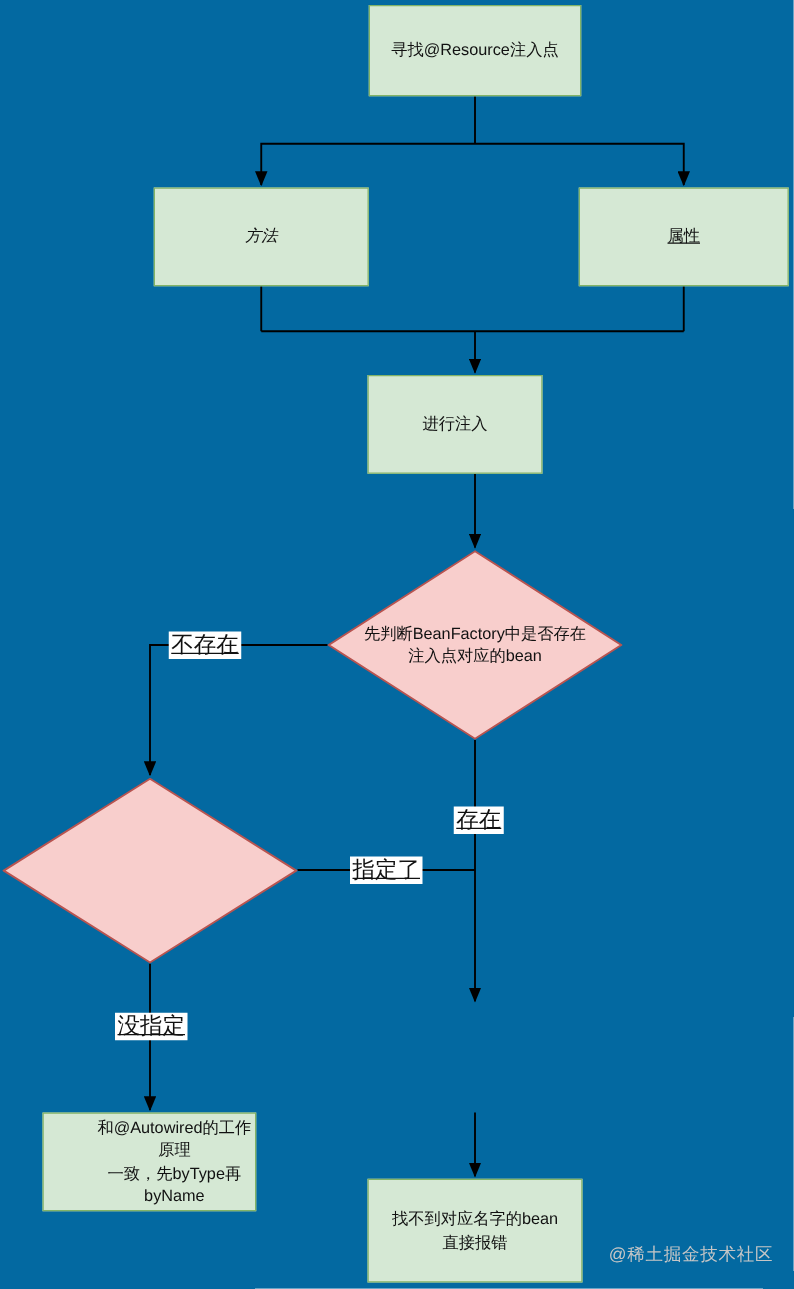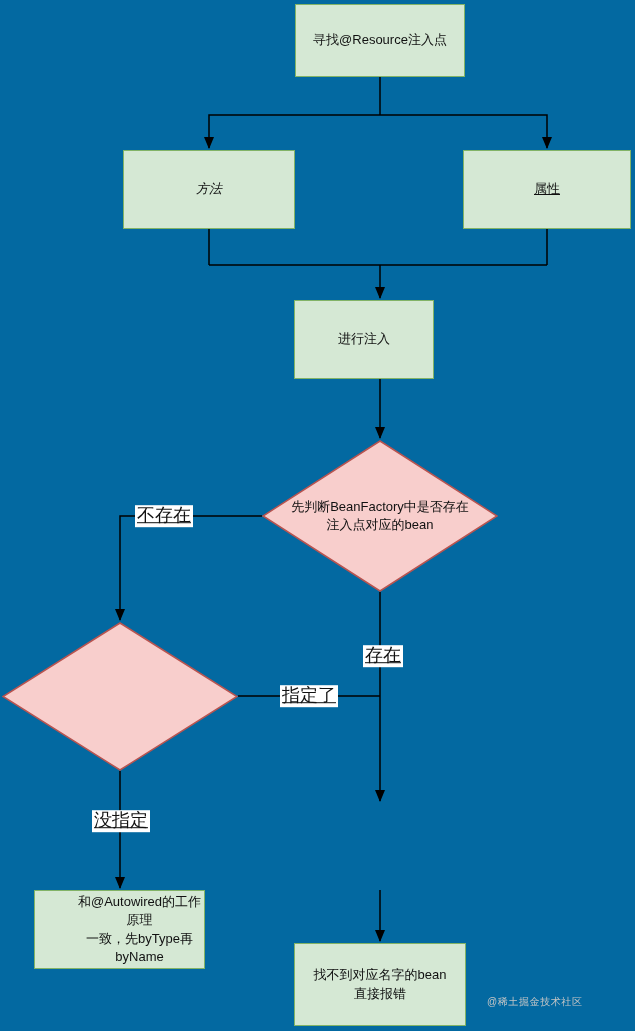--- a/index.html
+++ b/index.html
@@ -79,21 +79,21 @@
     padding: 0 2px;
     font-size: 18px;
     line-height: 1.2;
     white-space: nowrap;
     text-decoration: underline;
   }
   .watermark {
     position: absolute;
     left: 487px;
     top: 995px;
-    font-size: 10px;
+    font-size: 14px;
     letter-spacing: 0.6px;
     color: var(--watermark-color, #c6c6c6);
   }
 </style>
 </head>
 <body>
 
 <div class="canvas">
 
   <svg class="edges" viewBox="0 0 635 1031" xmlns="http://www.w3.org/2000/svg">

